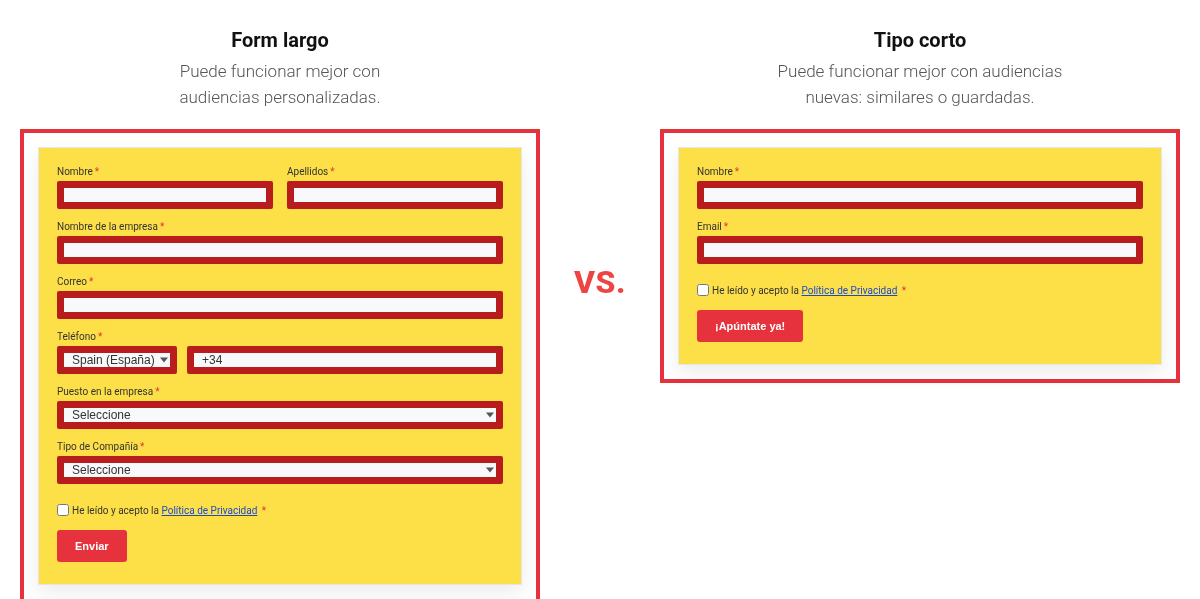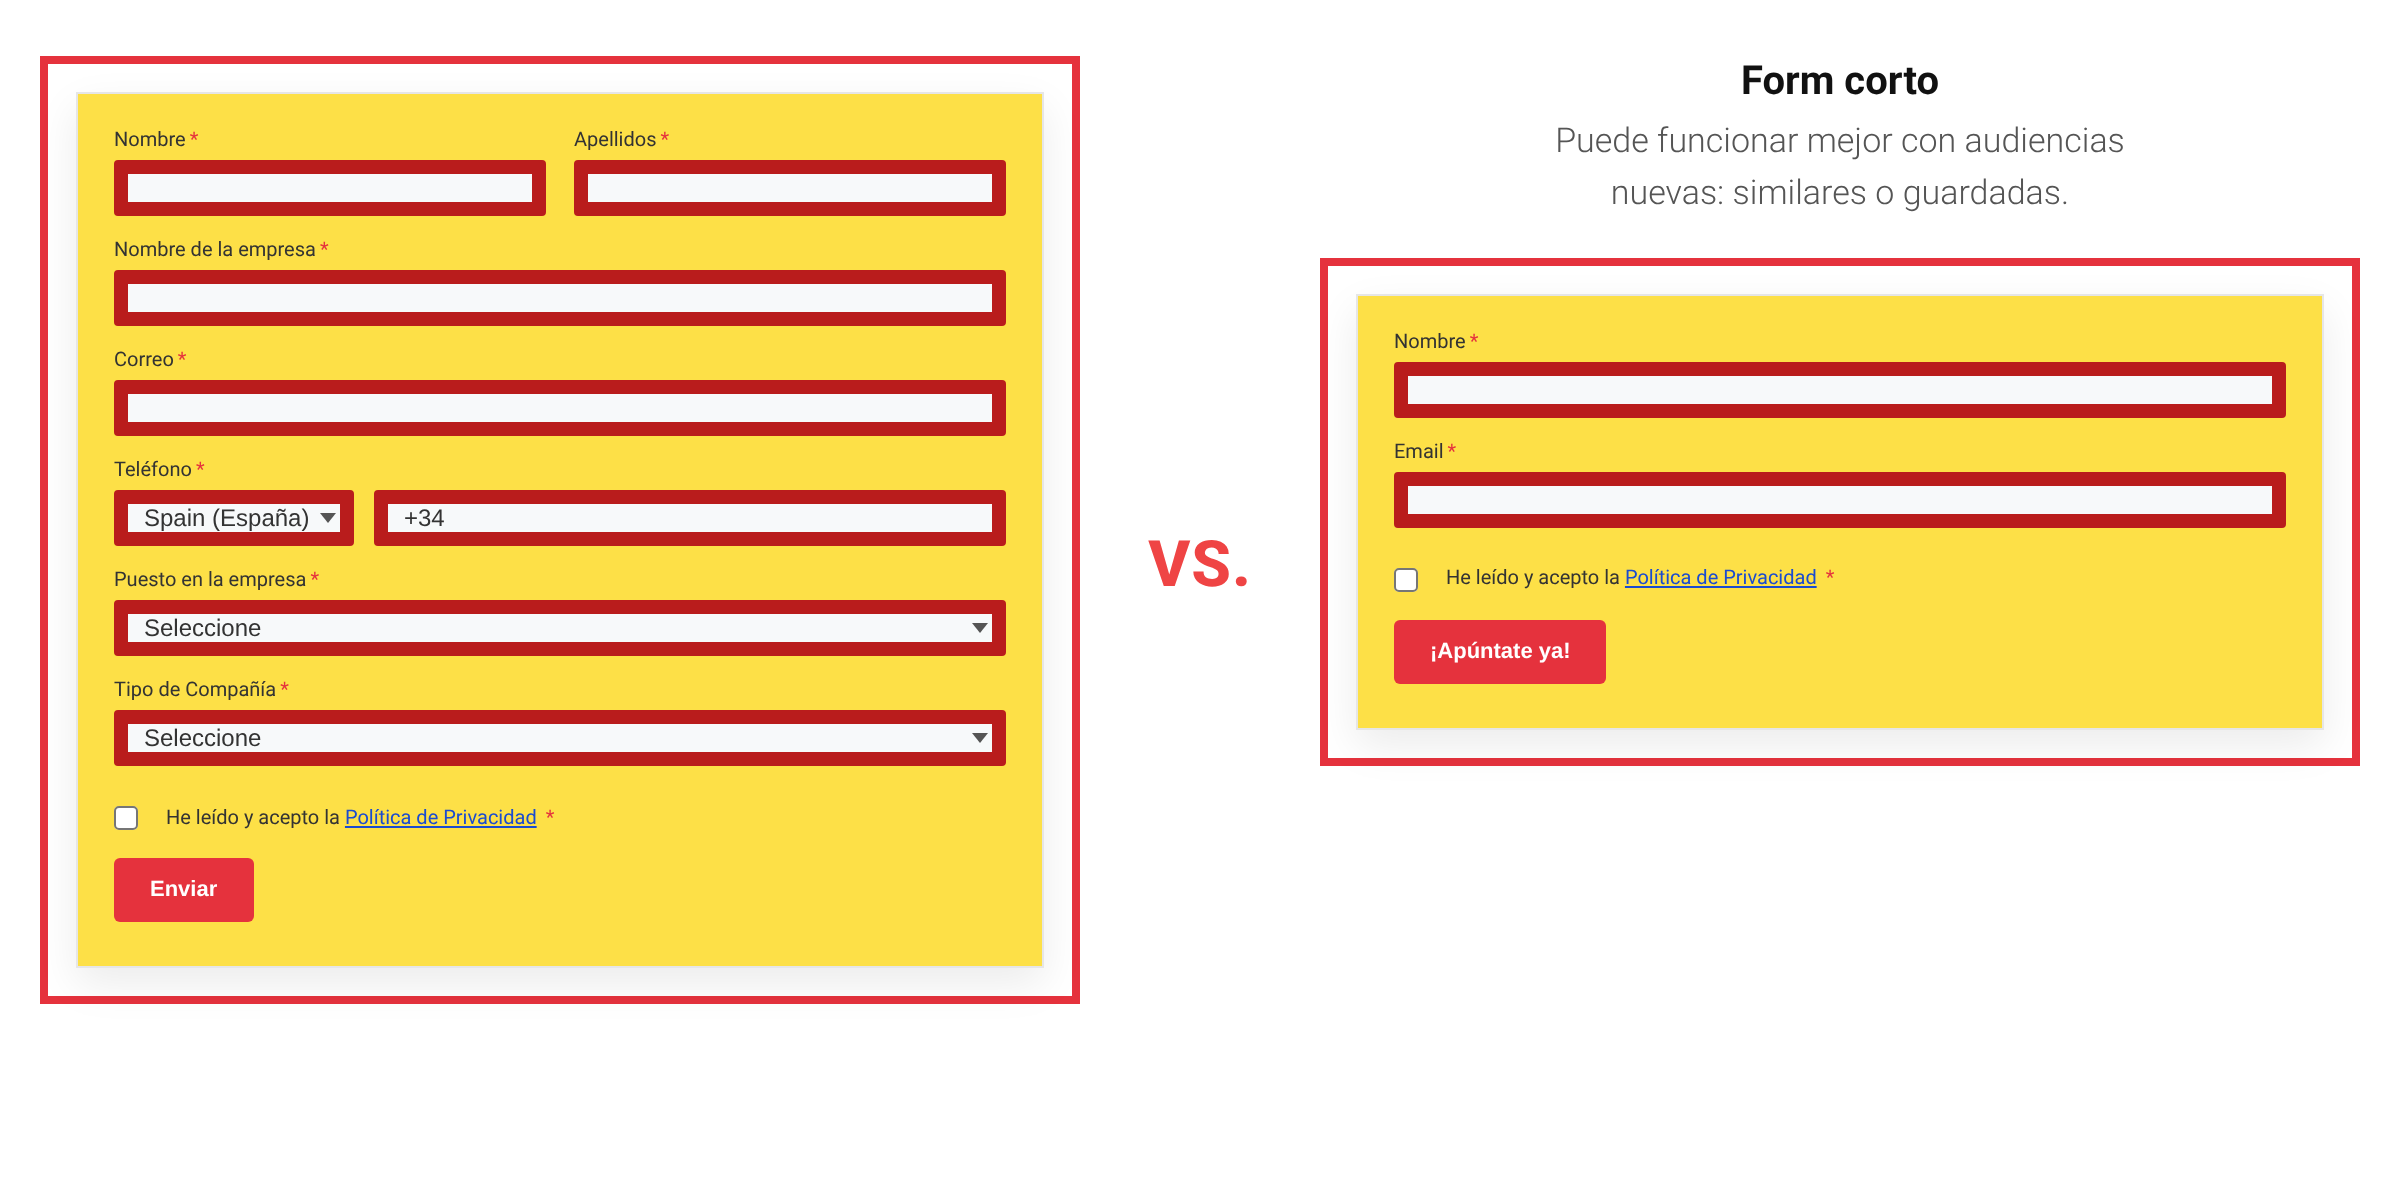--- a/index.html
+++ b/index.html
@@ -122,22 +122,22 @@
 
   .phone-row {
     display: flex;
     gap: 10px;
   }
   .phone-country { flex: 0 0 120px; }
   .phone-number  { flex: 1; }
 
   .consent {
     display: flex;
-    align-items: center;
-    gap: 14px;
+    align-items: flex-end;
+    gap: 3px;
     font-size: 10px;
     color: #333;
     margin: 20px 0 14px 0;
   }
   .consent input[type="checkbox"] {
     width: 12px; height: 12px;
     margin: 0;
   }
   .consent a { color: #1a4bd1; text-decoration: underline; }
 
@@ -151,20 +151,27 @@
     font-weight: 600;
     cursor: pointer;
   }
 </style>
 </head>
 <body>
 
 <div class="stage">
 
   <div class="col">
+    <div class="col-header">
+      <div class="col-title">Form largo</div>
+      <div class="col-sub">
+        <span>Puede funcionar mejor con</span><br>
+        <span>audiencias personalizadas.</span>
+      </div>
+    </div>
 
     <div class="red-frame">
       <div class="form-card">
 
         <div class="row">
           <div class="field">
             <span class="label">
               <span>Nombre</span><span class="req">*</span>
             </span>
             <input class="input" type="text" style="">
@@ -239,21 +246,21 @@
       </div>
     </div>
   </div>
 
   <div class="vs-wrap">
     <div class="vs">VS.</div>
   </div>
 
   <div class="col">
     <div class="col-header">
-      <div class="col-title">Form corto</div>
+      <div class="col-title">Tipo corto</div>
       <div class="col-sub">
         <span>Puede funcionar mejor con audiencias</span><br>
         <span>nuevas: similares o guardadas.</span>
       </div>
     </div>
 
     <div class="red-frame">
       <div class="form-card">
 
         <div class="row">

